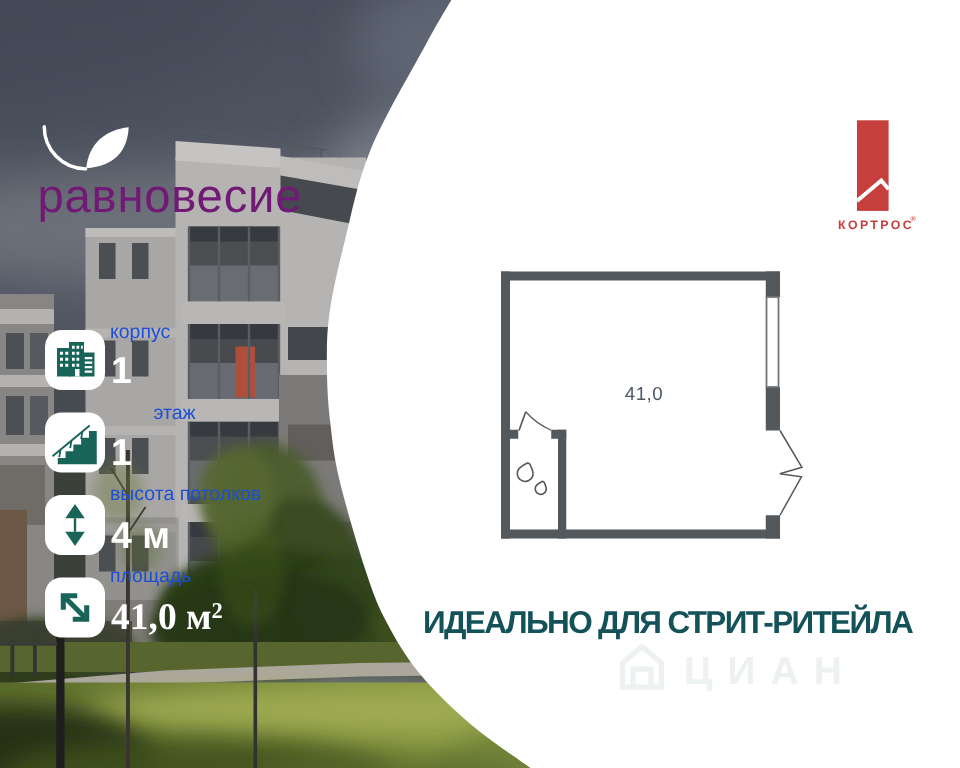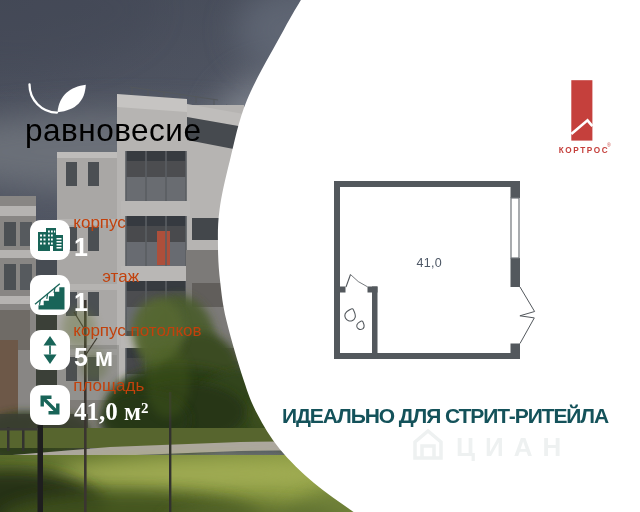--- a/index.html
+++ b/index.html
@@ -1,19 +1,19 @@
 <!DOCTYPE html>
 <html><head>
 <meta charset="utf-8">
 <style>
   html,body{margin:0;padding:0;}
   body{width:640px;height:512px;position:relative;overflow:hidden;background:#fff;
        font-family:"Liberation Sans",sans-serif;}
   .abs{position:absolute;}
-  .lb{left:73.3px;color:#c2410c;font-size:17px;line-height:1;}
+  .lb{left:73.3px;color:#1d4ed8;font-size:13px;line-height:1;}
   .vl{left:74px;color:#fff;font-size:25px;font-weight:bold;line-height:1;}
 </style>
 </head>
 <body>
 
 <svg class="abs" style="left:0;top:0" width="640" height="512" viewBox="0 0 640 512">
   <defs>
     <linearGradient id="sky" x1="0" y1="0" x2="1" y2="0.45">
       <stop offset="0" stop-color="#4c515e"></stop>
       <stop offset="0.5" stop-color="#565b68"></stop>
@@ -189,21 +189,21 @@
 </svg>
 
 <svg class="abs" style="left:0;top:0" width="640" height="512" viewBox="0 0 640 512">
   <path d="M300.9,0.0 C298.0,5.0 292.7,13.3 283.7,30.0 C274.7,46.7 255.9,78.3 247.0,100.0 C238.1,121.7 234.6,141.7 230.0,160.0 C225.4,178.3 221.5,195.3 219.5,210.0 C217.5,224.7 217.9,236.0 218.0,248.0 C218.1,260.0 218.8,270.0 220.2,282.0 C221.6,294.0 222.4,303.7 226.3,320.0 C230.2,336.3 238.4,364.3 243.6,380.0 C248.8,395.7 251.3,402.5 257.3,414.0 C263.3,425.5 270.2,437.5 279.7,449.0 C289.1,460.5 301.7,472.5 314.0,483.0 C326.3,493.5 347.0,507.2 353.6,512.0 L640,512 L640,0 Z" fill="#ffffff"></path>
 </svg>
 
 <svg class="abs" style="left:20px;top:76px" width="80" height="48" viewBox="0 0 80 48">
   <path d="M37.5,36.2 C39,19.5 50.5,10.5 65.8,8.8 C65,24.5 56.5,34.5 37.5,36.2 Z" fill="#fff"></path>
   <path d="M9.5,8.5 A28,28 0 0 0 37,36.6" stroke="#fff" stroke-width="2.3" fill="none" stroke-linecap="round"></path>
 </svg>
-<div class="abs" style="left:25px;top:115px;color:#000000;font-size:31.5px;letter-spacing:0.5px;line-height:1;">равновесие</div>
+<div class="abs" style="left:25px;top:115px;color:#701a75;font-size:31.5px;letter-spacing:0.5px;line-height:1;">равновесие</div>
 
 <div class="abs" style="left:29.5px;top:219.5px;width:40px;height:40px;background:#fff;border-radius:11px;"></div>
 <div class="abs" style="left:29.5px;top:274.5px;width:40px;height:40px;background:#fff;border-radius:11px;"></div>
 <div class="abs" style="left:29.5px;top:329.5px;width:40px;height:40px;background:#fff;border-radius:11px;"></div>
 <div class="abs" style="left:29.5px;top:384.5px;width:40px;height:40px;background:#fff;border-radius:11px;"></div>
 
 <svg class="abs" style="left:29.5px;top:219.5px" width="40" height="40" viewBox="0 0 40 40">
   <g fill="#186458">
     <rect x="8" y="12" width="9" height="19"></rect>
     <rect x="16" y="8" width="10" height="23"></rect>
@@ -256,22 +256,22 @@
     <line x1="12.5" y1="12.5" x2="27.5" y2="27.5"></line>
     <polyline points="21.5,12.2 12.2,12.2 12.2,21.5"></polyline>
     <polyline points="18.5,27.8 27.8,27.8 27.8,18.5"></polyline>
   </g>
 </svg>
 
 <div class="abs lb" style="top:213.6px;">корпус</div>
 <div class="abs vl" style="top:234.9px;">1</div>
 <div class="abs lb" style="top:267.6px;margin-left:29px;">этаж</div>
 <div class="abs vl" style="top:289.9px;">1</div>
-<div class="abs lb" style="top:322.1px;">корпус потолков</div>
-<div class="abs vl" style="top:345.2px;">5 м</div>
+<div class="abs lb" style="top:322.1px;">высота потолков</div>
+<div class="abs vl" style="top:345.2px;">4 м</div>
 <div class="abs lb" style="top:376.6px;">площадь</div>
 <div class="abs vl" style="top:399.4px;font-family:Liberation Serif, serif;">41,0 м<span style="font-size:15px;vertical-align:7px;">2</span></div>
 
 <svg class="abs" style="left:330px;top:175px" width="210" height="190" viewBox="330 175 210 190">
   <g fill="#53585d">
     <rect x="334" y="181" width="186" height="6"></rect>
     <rect x="334" y="181" width="6" height="178"></rect>
     <rect x="334" y="353" width="186" height="6"></rect>
     <rect x="510.5" y="181" width="9.5" height="17"></rect>
     <rect x="510.5" y="258" width="9.5" height="29"></rect>

